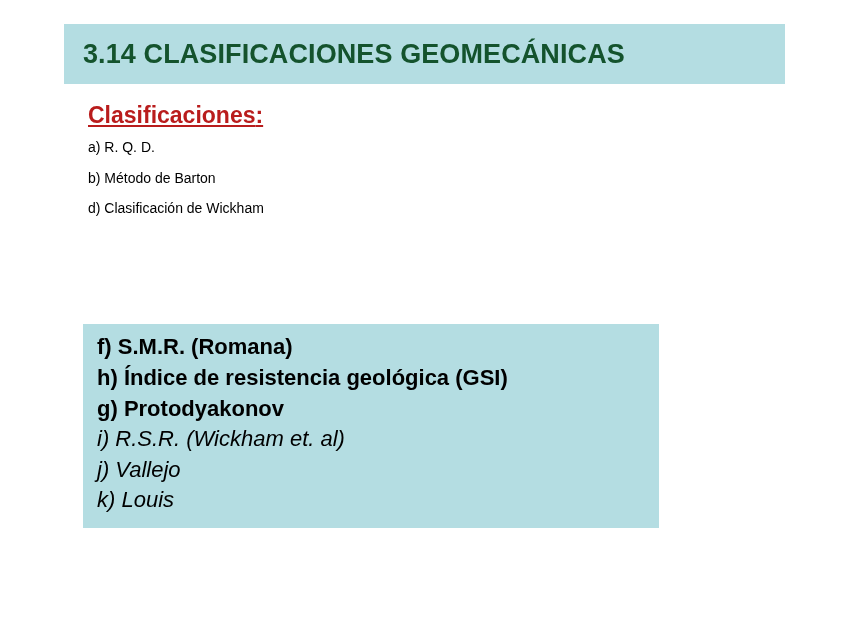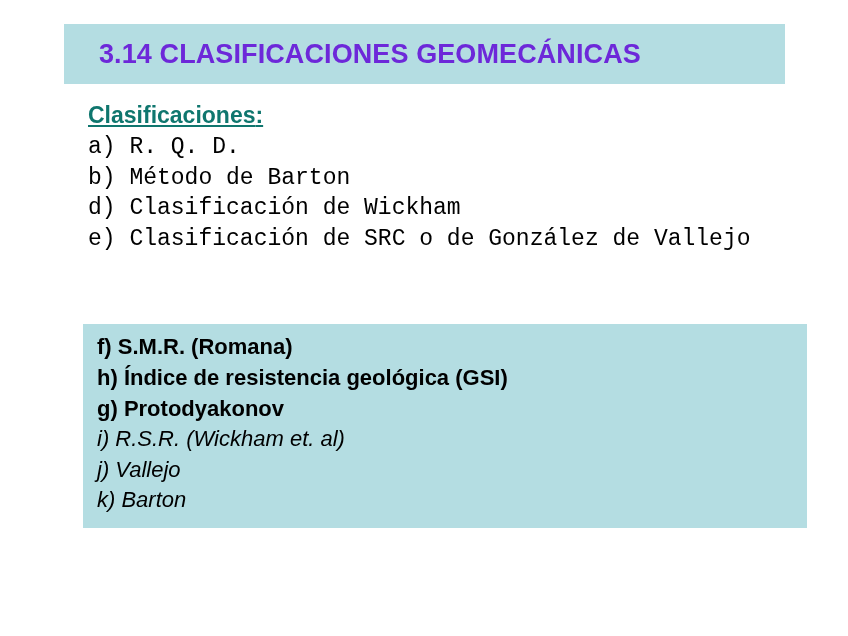--- a/index.html
+++ b/index.html
@@ -22,61 +22,60 @@
     top: 24px;
     width: 721px;
     height: 60px;
     background: #b4dde2;
     display: flex;
     align-items: center;
   }
   #title-text {
     font-size: 27px;
     font-weight: bold;
-    color: #6d28d9;
+    color: #14532d;
     letter-spacing: 0.1px;
-    padding-left: 35px;
+    padding-left: 19px;
     white-space: nowrap;
     font-stretch: condensed;
   }
 
   
   #body-area {
     position: absolute;
     left: 88px;
     top: 100px;
     width: 740px;
   }
   .lead {
     font-size: 23px;
     font-weight: bold;
-    color: #0f766e;
+    color: #b91c1c;
     line-height: 30px;
     margin: 0 0 2px 0;
     white-space: nowrap;
   }
   .lead .u {
     text-decoration: underline;
     text-underline-offset: 2px;
   }
   .item {
-    font-size: 23px;
+    font-size: 14px;
     color: #000000;
     line-height: 30.5px;
     margin: 0;
     white-space: nowrap;
-    font-family: Liberation Mono, monospace;
   }
 
   
   #highlight-box {
     position: absolute;
     left: 83px;
     top: 324px;
-    width: 724px;
+    width: 576px;
     height: 204px;
     background: #b4dde2;
   }
   #highlight-list {
     position: absolute;
     left: 14px;
     top: 7px;
   }
   .item-b {
     font-size: 22px;
@@ -111,32 +110,31 @@
   <div id="title-text">3.14 CLASIFICACIONES GEOMECÁNICAS</div>
 </div>
 
 <div id="body-area">
 
   <p class="lead"><span class="u">Clasificaciones</span><span class="u">:</span></p>
 
   <p class="item">a) R. Q. D.</p>
   <p class="item">b) Método de Barton</p>
   <p class="item">d) Clasificación de Wickham</p>
-  <p class="item">e) Clasificación de SRC o de González de Vallejo</p>
 
 </div>
 
 <div id="highlight-box">
   <div id="highlight-list">
     <p class="item-b">f) S.M.R. (Romana)</p>
     <p class="item-b">h) Índice de resistencia geológica (GSI)</p>
     <p class="item-b">g) Protodyakonov</p>
     <p class="item-n">i) R.S.R. (Wickham et. al)</p>
     <p class="item-n">j) Vallejo</p>
-    <p class="item-n">k) Barton</p>
+    <p class="item-n">k) Louis</p>
   </div>
 </div>
 
 <div id="footer">
 
   
   
 
   
 

